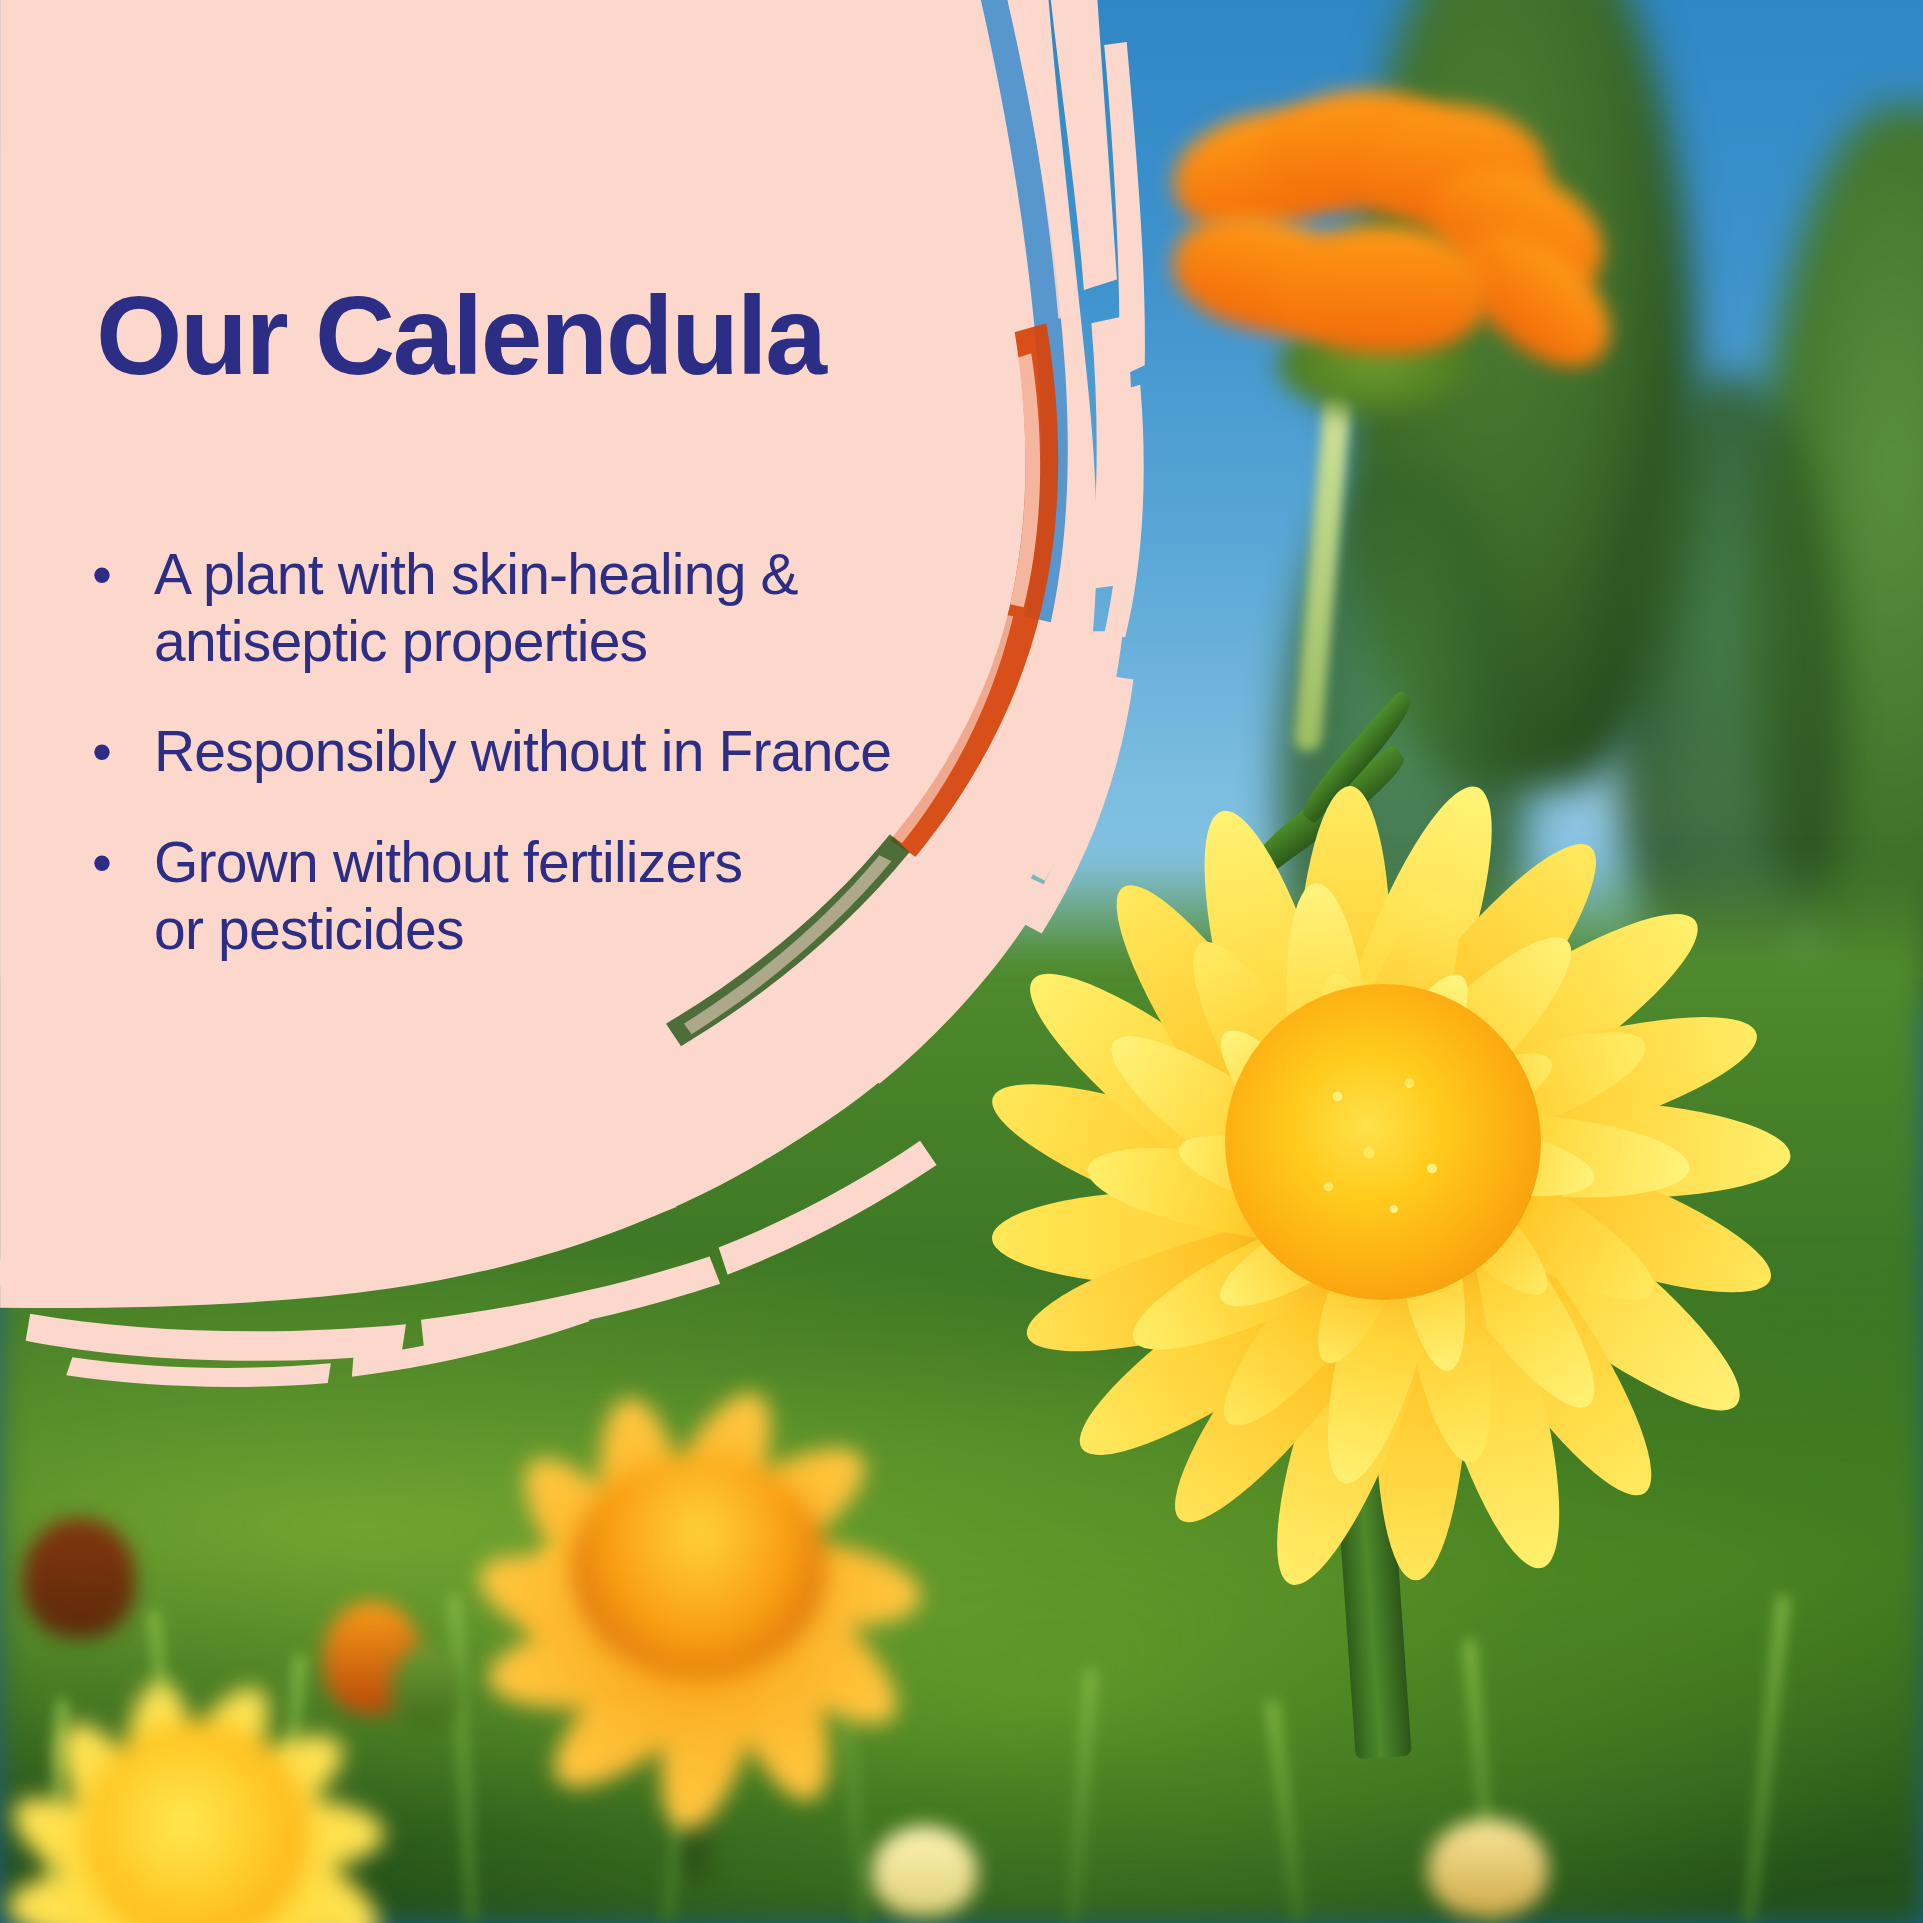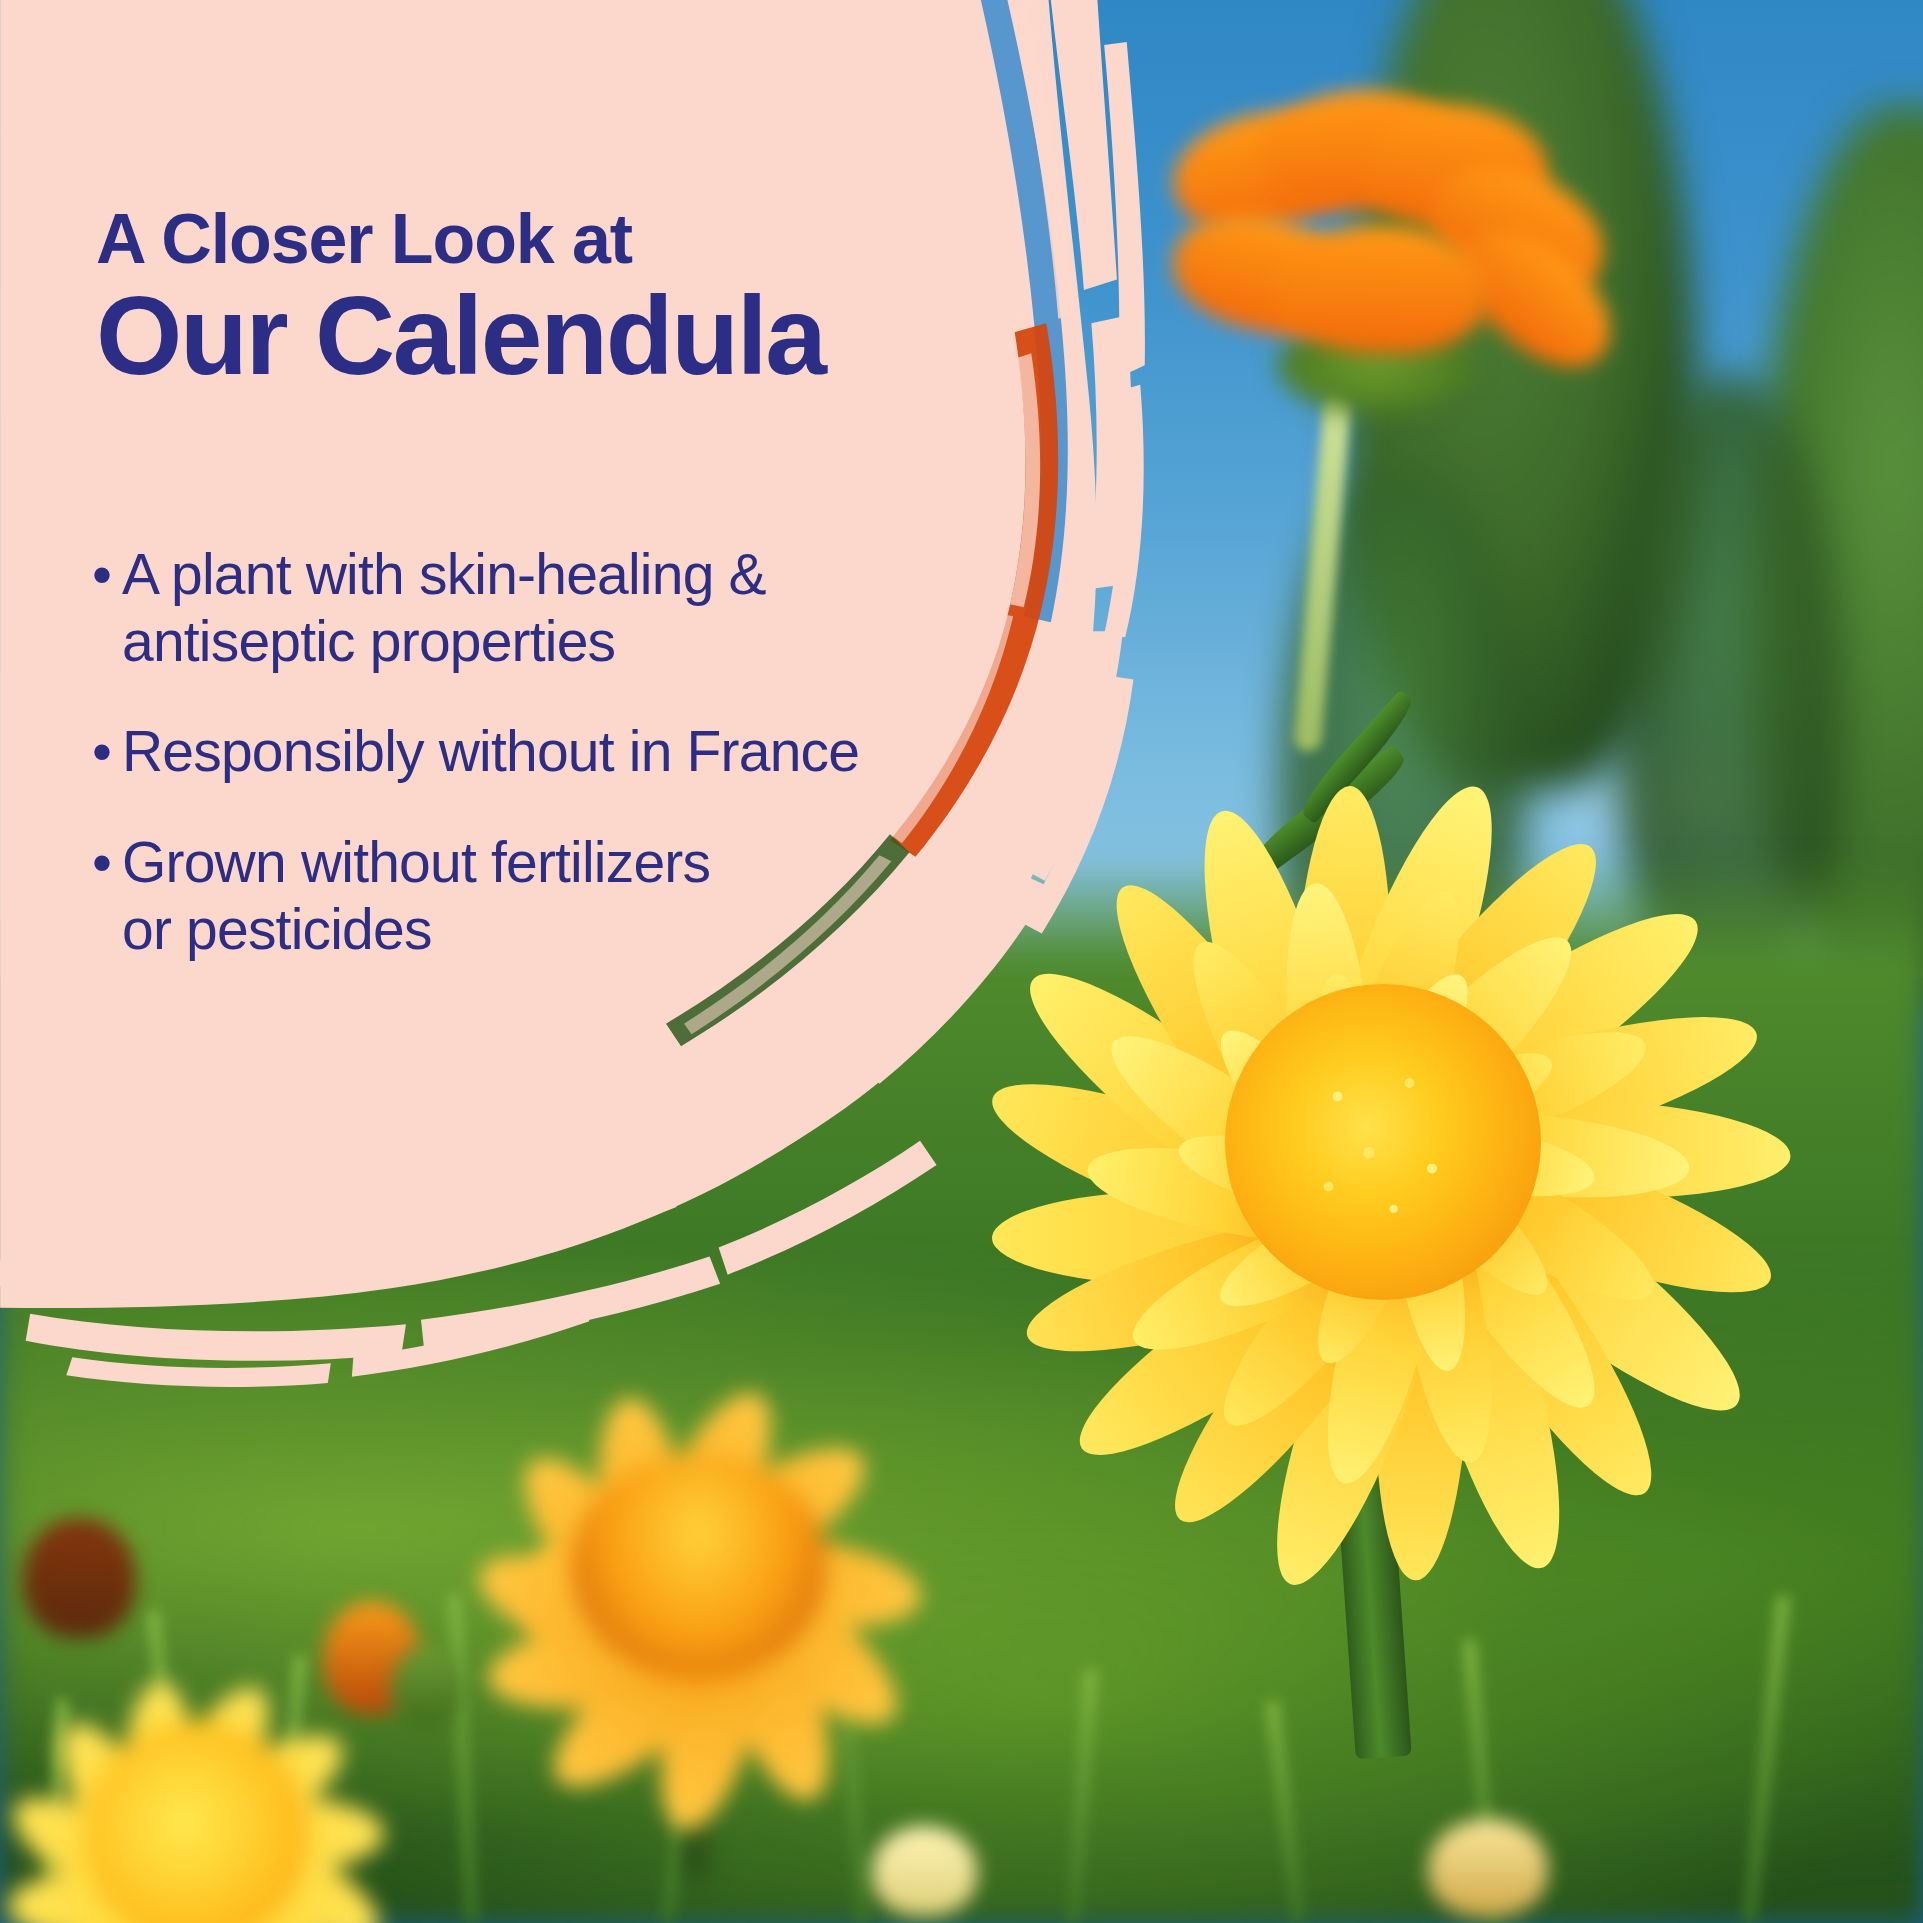--- a/index.html
+++ b/index.html
@@ -177,21 +177,21 @@
     transform:scaleX(1.0);
   }
   .bullets { position:absolute; left:92px; top:541px; width:932px; }
   .bullet {
     display:flex; align-items:flex-start;
     color:#2c2e85; font-size:57px; line-height:1.17;
     font-weight:500; letter-spacing:-0.8px;
   }
   .bullet + .bullet { margin-top:44px; }
   .bdot { flex:0 0 auto; width:30px; font-size:57px; line-height:1.17; }
-  .btext { flex:1 1 auto; white-space:pre-line; }
+  .btext { flex:1 1 auto; white-space:pre-line;margin-left:32px; }
 </style>
 </head>
 <body>
 
 <div id="stage">
 
   <div class="photo">
 
     <div class="sky"></div>
     <div class="cloud cl1"></div>
@@ -386,21 +386,20 @@
       <div class="petal" style="width:207px;height:60px;transform:rotate(80deg) translate(0,-30px);background:linear-gradient(90deg,#ee900e 0%,#ffd439 55%,#fff175 100%);"></div>
       <div class="petal" style="width:197px;height:59px;transform:rotate(115deg) translate(0,-29px);background:linear-gradient(90deg,#e2810a 0%,#ffc82a 55%,#ffe960 100%);"></div>
       <div class="petal" style="width:204px;height:60px;transform:rotate(150deg) translate(0,-30px);background:linear-gradient(90deg,#ed8f0d 0%,#ffd337 55%,#fff072 100%);"></div>
     </div>
 
     <div class="disc"></div>
     <div class="discdots"></div>
   </div>
 
   <div class="copy">
-    <div class="kicker">A Closer Look at</div>
     <div class="title">Our Calendula</div>
 
     <div class="bullets">
       <div class="bullet">
         <span class="bdot">•</span>
         <span class="btext">A plant with skin-healing &amp;
 antiseptic properties</span>
       </div>
       <div class="bullet">
         <span class="bdot">•</span>

